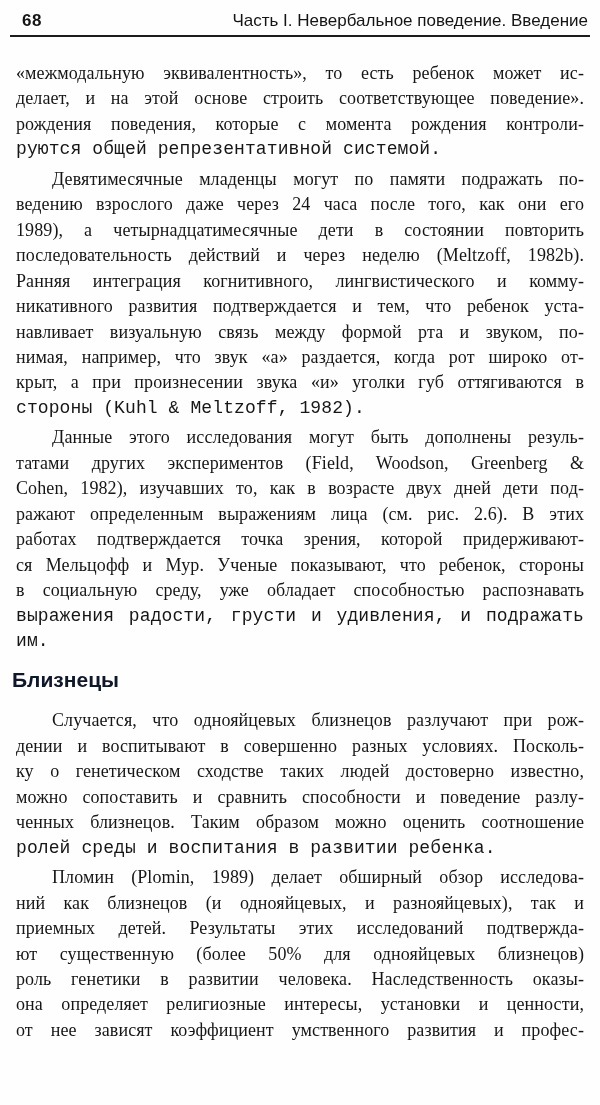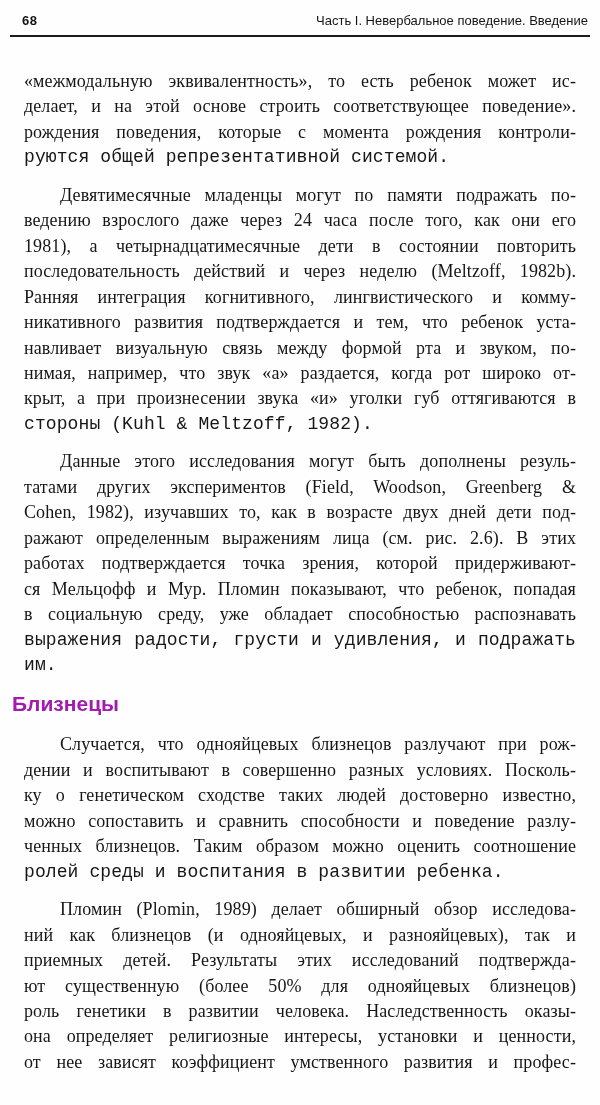--- a/index.html
+++ b/index.html
@@ -17,21 +17,21 @@
     overflow: hidden;
     font-family: "Liberation Serif", serif;
   }
   
   .running-header {
     display: flex;
     justify-content: space-between;
     align-items: flex-end;
     padding: 10px 12px 0 22px;
     font-family: "Liberation Sans", sans-serif;
-    font-size: 13px;
+    font-size: 17px;
     line-height: 22px;
     color: #141414;
   }
   .page-number {
     font-weight: 700;
     letter-spacing: 0.5px;
   }
   .running-title {
     font-weight: 500;
   }
@@ -41,41 +41,41 @@
     margin: 3px 10px 0 10px;
     border: none;
   }
   
   .page-body {
     padding: 20px 12px 0 12px;
     font-size: 18px;
     line-height: 25.45px;
   }
   .paragraph {
-    margin: 12px;
+    margin: 4px;
   }
   .line {
     text-align: justify;
     text-align-last: justify;
     text-justify: inter-word;
     white-space: normal;
     letter-spacing: 0.1px;
   }
   .line.last {
     text-align-last: left;
     font-family: Liberation Mono, monospace;
   }
   .line.indent {
     text-indent: 36px;
   }
   .section-heading {
     font-family: "Liberation Sans", sans-serif;
     font-size: 21px;
     font-weight: 700;
-    color: #a21caf;
+    color: #0f172a;
     margin: 13px 0 15px 0;
     line-height: 26px;
   }
 </style>
 </head>
 <body>
 
 <div class="page">
 
   <header class="running-header">
@@ -88,36 +88,36 @@
   <main class="page-body">
       <div class="paragraph">
         <div class="line">«межмодальную эквивалентность», то есть ребенок может ис-</div>
         <div class="line">делает, и на этой основе строить соответствующее поведение».</div>
         <div class="line">рождения поведения, которые с момента рождения контроли-</div>
         <div class="line last">руются общей репрезентативной системой.</div>
       </div>
       <div class="paragraph">
         <div class="line indent">Девятимесячные младенцы могут по памяти подражать по-</div>
         <div class="line">ведению взрослого даже через 24 часа после того, как они его</div>
-        <div class="line">1981), а четырнадцатимесячные дети в состоянии повторить</div>
+        <div class="line">1989), а четырнадцатимесячные дети в состоянии повторить</div>
         <div class="line">последовательность действий и через неделю (Meltzoff, 1982b).</div>
         <div class="line">Ранняя интеграция когнитивного, лингвистического и комму-</div>
         <div class="line">никативного развития подтверждается и тем, что ребенок уста-</div>
         <div class="line">навливает визуальную связь между формой рта и звуком, по-</div>
         <div class="line">нимая, например, что звук «а» раздается, когда рот широко от-</div>
         <div class="line">крыт, а при произнесении звука «и» уголки губ оттягиваются в</div>
         <div class="line last">стороны (Kuhl &amp; Meltzoff, 1982).</div>
       </div>
       <div class="paragraph">
         <div class="line indent">Данные этого исследования могут быть дополнены резуль-</div>
         <div class="line">татами других экспериментов (Field, Woodson, Greenberg &amp;</div>
         <div class="line">Cohen, 1982), изучавших то, как в возрасте двух дней дети под-</div>
         <div class="line">ражают определенным выражениям лица (см. рис. 2.6). В этих</div>
         <div class="line">работах подтверждается точка зрения, которой придерживают-</div>
-        <div class="line">ся Мельцофф и Мур. Пломин показывают, что ребенок, попадая</div>
+        <div class="line">ся Мельцофф и Мур. Ученые показывают, что ребенок, стороны</div>
         <div class="line">в социальную среду, уже обладает способностью распознавать</div>
         <div class="line last">выражения радости, грусти и удивления, и подражать им.</div>
       </div>
       <h2 class="section-heading">Близнецы</h2>
       <div class="paragraph">
         <div class="line indent">Случается, что однояйцевых близнецов разлучают при рож-</div>
         <div class="line">дении и воспитывают в совершенно разных условиях. Посколь-</div>
         <div class="line">ку о генетическом сходстве таких людей достоверно известно,</div>
         <div class="line">можно сопоставить и сравнить способности и поведение разлу-</div>
         <div class="line">ченных близнецов. Таким образом можно оценить соотношение</div>

